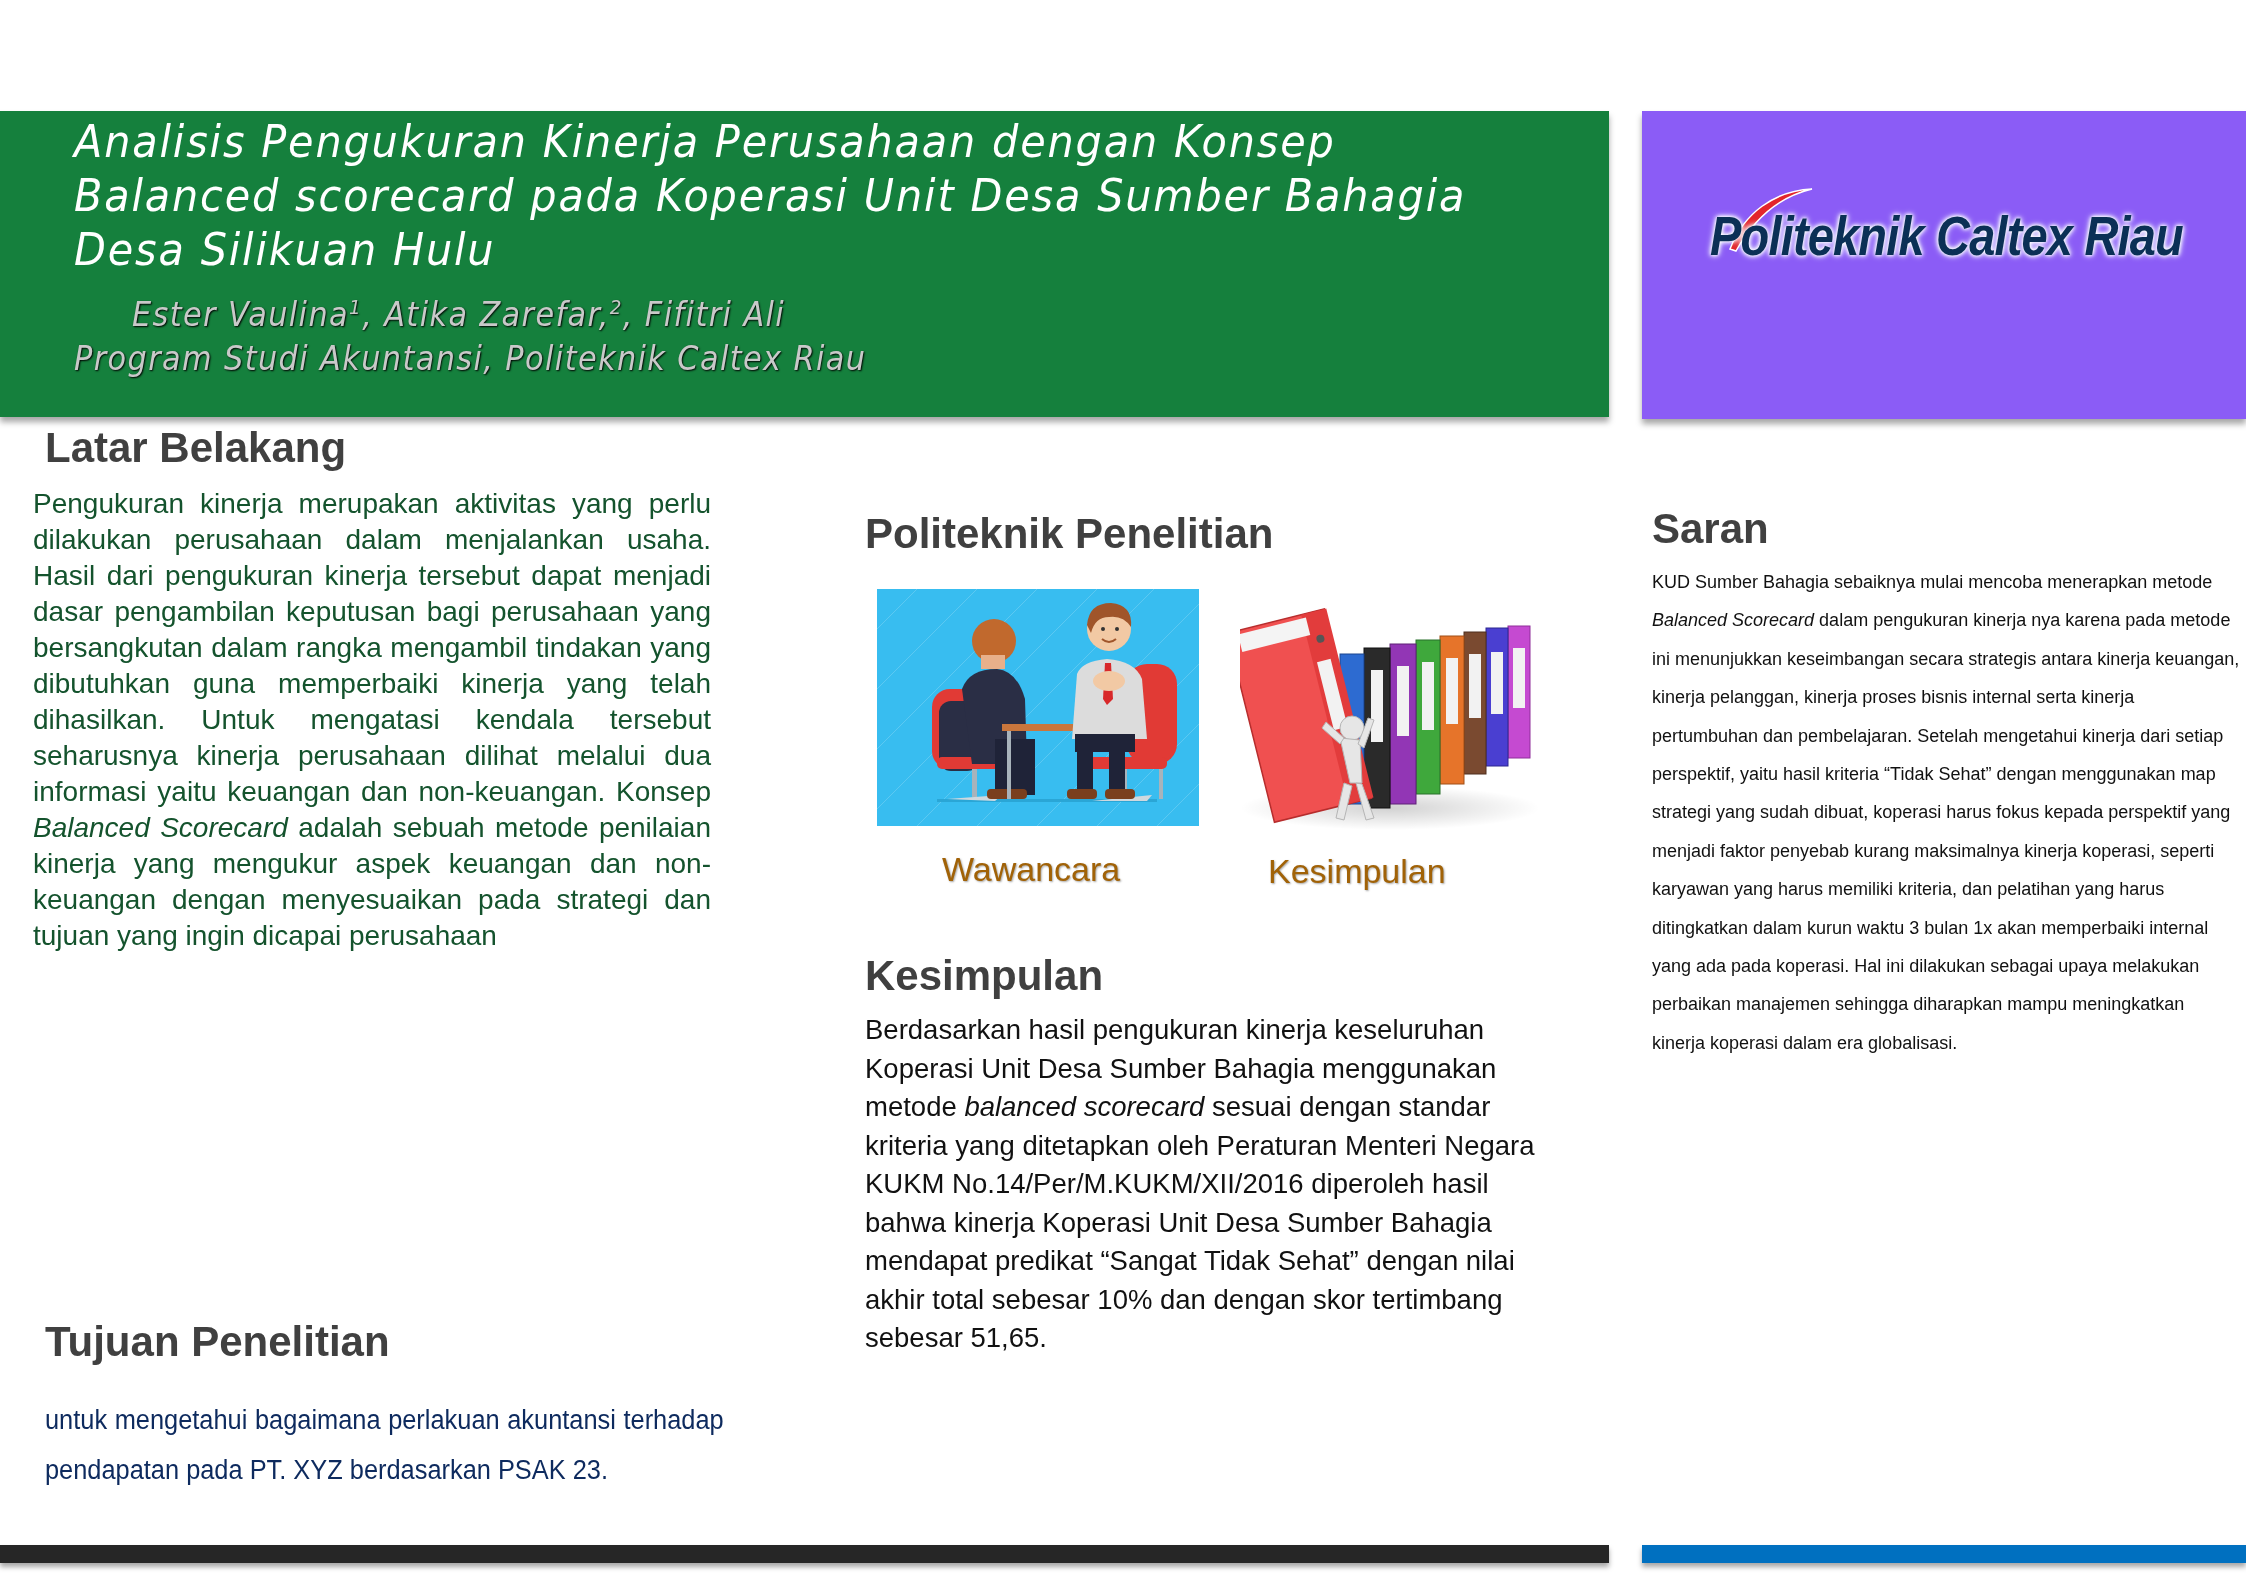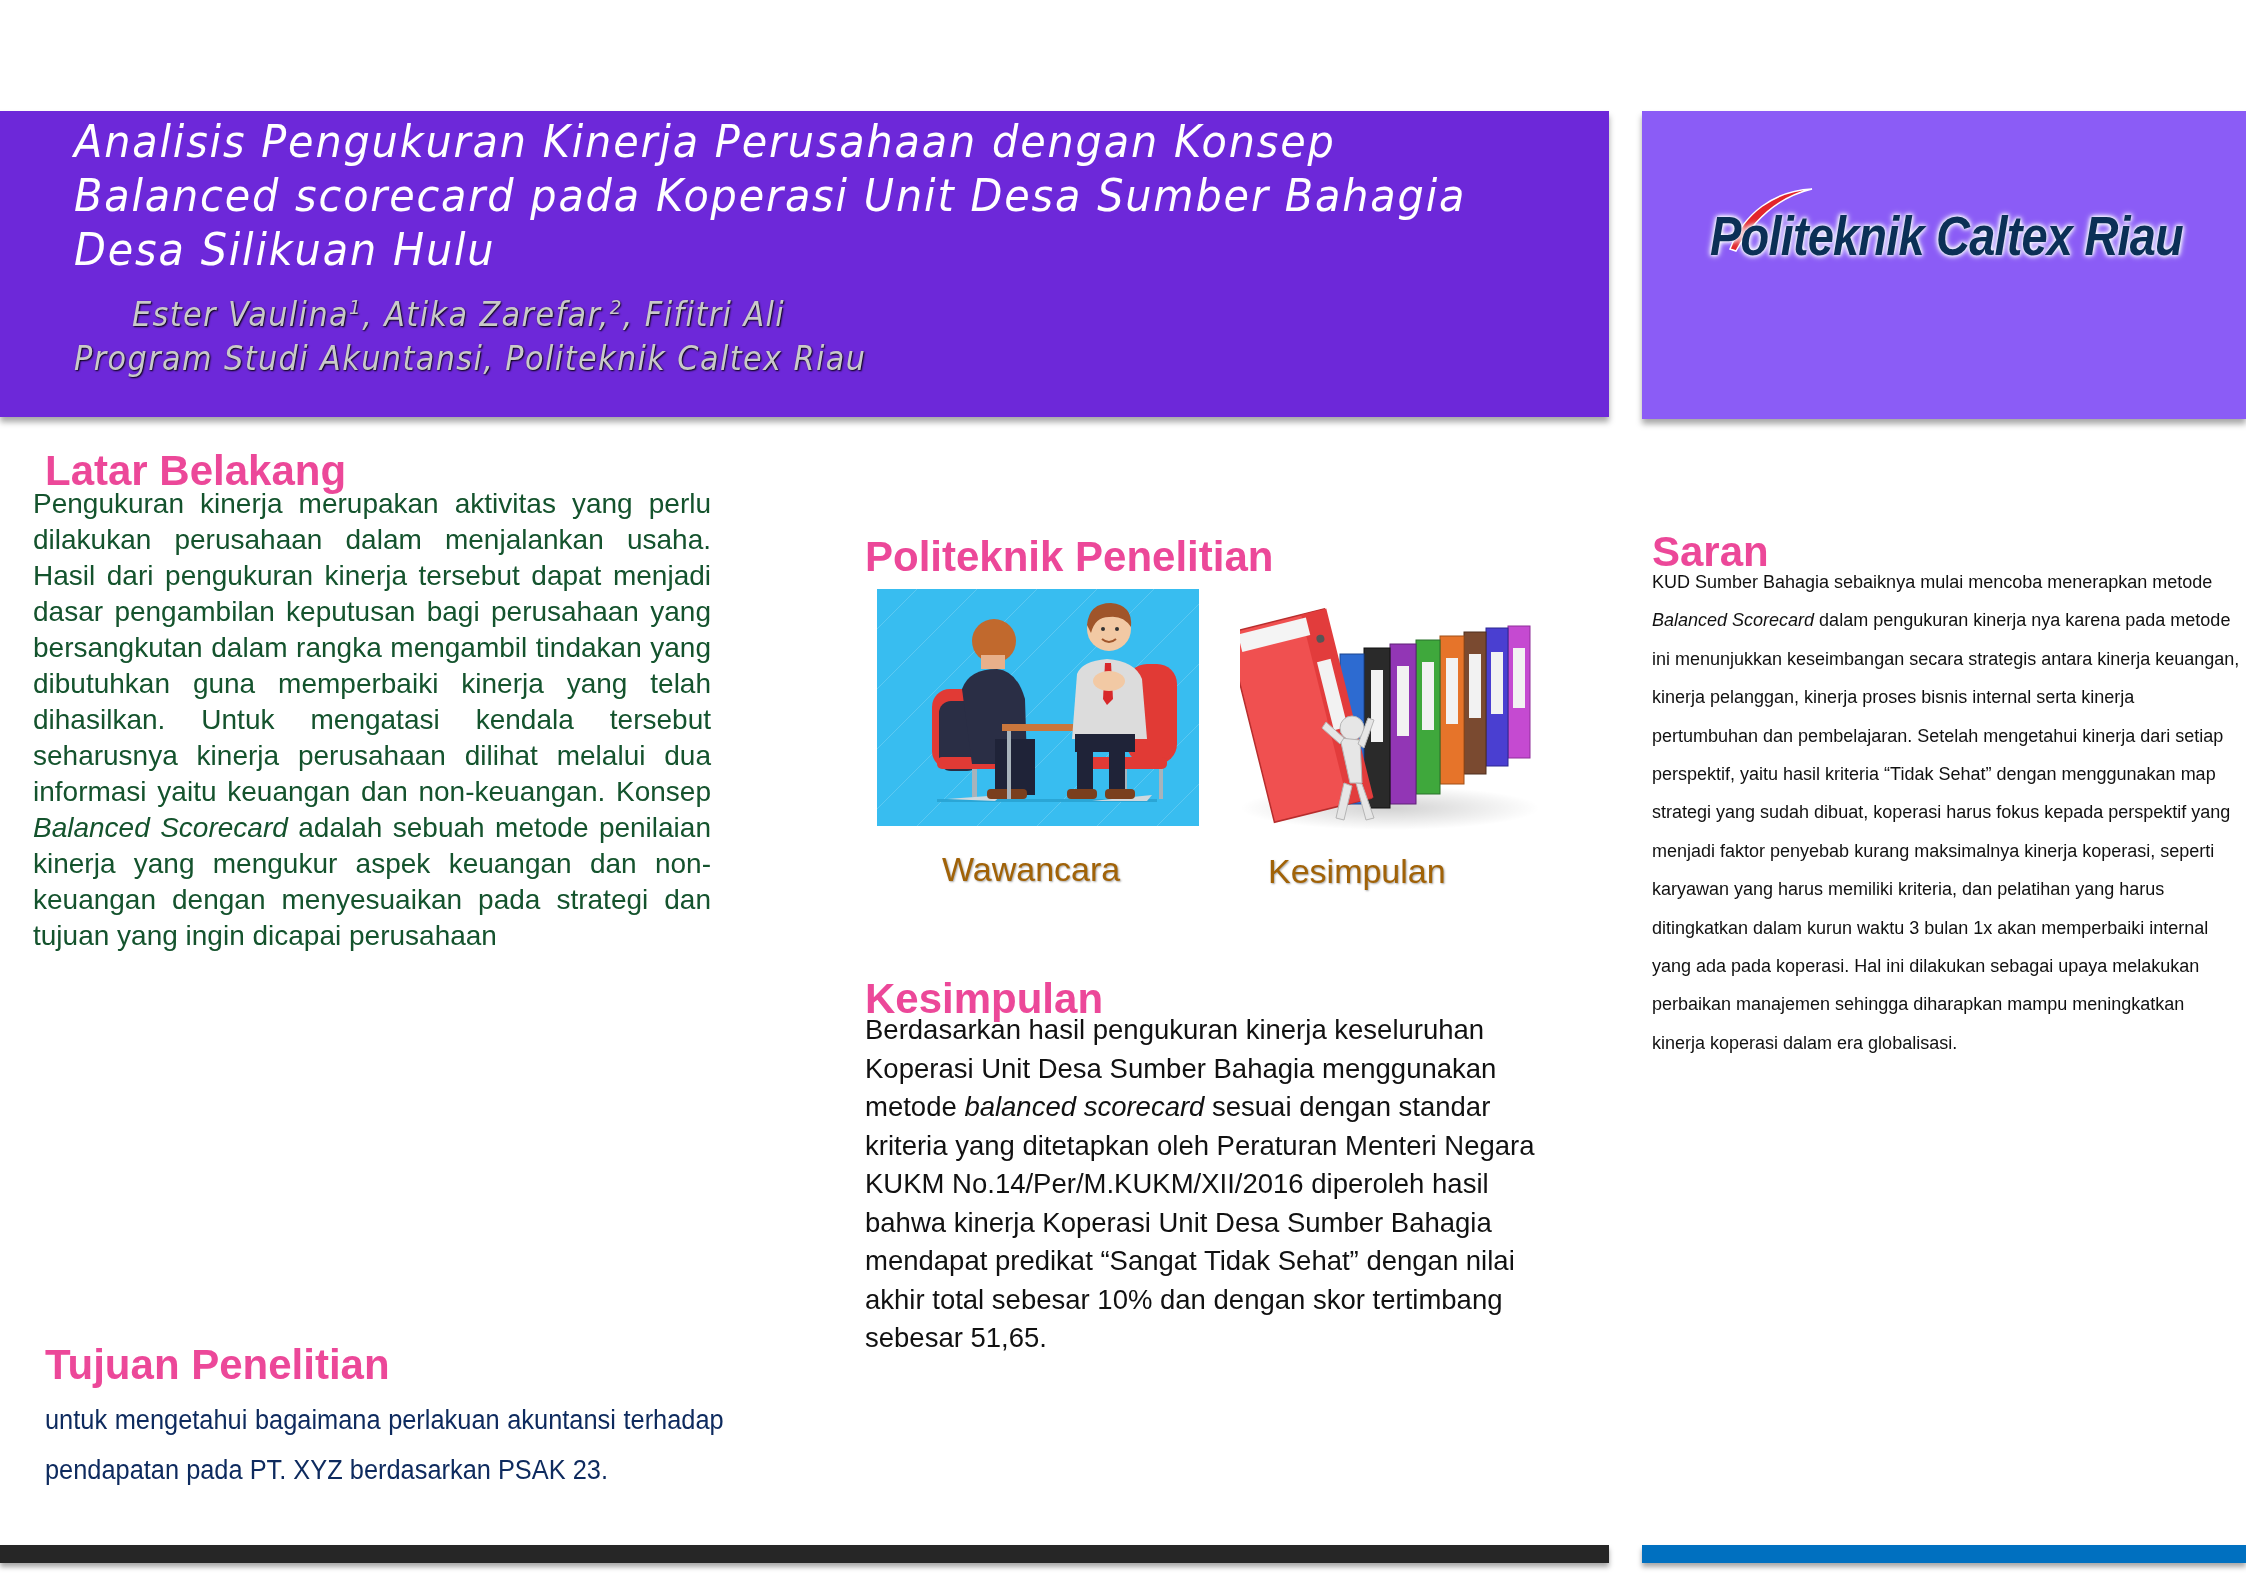--- a/index.html
+++ b/index.html
@@ -1,31 +1,31 @@
 <!DOCTYPE html>
 <html><head>
 <meta charset="utf-8">
 <style>
   html, body { margin:0; padding:0; background:#ffffff; }
   body { width:2246px; height:1588px; position:relative; overflow:hidden; font-family:"Liberation Sans", sans-serif; }
 
-  .hdr-dark { position:absolute; left:0; top:111px; width:1609px; height:306px; background:#6d28d9; box-shadow:0 5px 6px rgba(0,0,0,0.35); }
+  .hdr-dark { position:absolute; left:0; top:111px; width:1609px; height:306px; background:#15803d; box-shadow:0 5px 6px rgba(0,0,0,0.35); }
   .hdr-title { position:absolute; left:74px; top:4px; width:1520px; color:#ffffff; font-family:"DejaVu Sans", sans-serif; font-style:italic; font-size:45px; line-height:54px; letter-spacing:2px; transform:scaleX(0.92); transform-origin:left top; }
   .hdr-authors { position:absolute; left:132px; top:184px; color:#c9c9c9; font-family:"DejaVu Sans", sans-serif; font-style:italic; font-size:33px; letter-spacing:1.5px; transform:scaleX(0.92); transform-origin:left top; text-shadow:1px 1px 2px #000; }
   .hdr-authors sup { font-size:20px; }
   .hdr-affil { position:absolute; left:74px; top:228px; color:#c9c9c9; font-family:"DejaVu Sans", sans-serif; font-style:italic; font-size:33px; letter-spacing:1.5px; transform:scaleX(0.92); transform-origin:left top; text-shadow:1px 1px 2px #000; }
 
   .hdr-blue { position:absolute; left:1642px; top:111px; width:604px; height:308px; background:#8b5cf6; box-shadow:0 5px 6px rgba(0,0,0,0.35); }
   .logo { position:absolute; left:68px; top:92px; }
   .logo-text { font-family:"Liberation Sans", sans-serif; font-weight:bold; font-style:italic; font-size:56px; color:#0b3056; letter-spacing:-1px; transform:scaleX(0.84); transform-origin:left top; white-space:nowrap;
     text-shadow:0 0 4px #fff, 0 0 6px #fff, 0 0 8px #e8f2ff; }
   .logo-swoosh { position:absolute; left:14px; top:-20px; width:90px; height:70px; }
   .logo-sub { position:absolute; left:128px; top:170px; color:#ffffff; font-family:"DejaVu Serif", serif; font-style:italic; font-size:38px; letter-spacing:2px; white-space:nowrap; }
 
-  .sec-h { position:absolute; color:#ec4899; font-family:"Liberation Sans", sans-serif; font-weight:bold; font-size:42px;margin-top:23px; }
+  .sec-h { position:absolute; color:#404040; font-family:"Liberation Sans", sans-serif; font-weight:bold; font-size:42px; }
 
   .latar-body { position:absolute; left:33px; top:486px; width:678px; font-family:"Liberation Sans", sans-serif; font-size:28px; line-height:36px; color:#14532d; text-align:justify; text-align-last:left; }
   .tujuan-body { position:absolute; left:45px; top:1395px; width:678px; font-family:"Liberation Sans", sans-serif; font-size:27px; line-height:50px; color:#0d2a5e; text-align:justify; transform:scaleX(0.94); transform-origin:left top; width:722px; }
 
   .mid-img { position:absolute; }
   .cap { position:absolute; color:#a16207; font-family:"Liberation Sans", sans-serif; font-size:34px; text-shadow:1px 1px 2px rgba(0,0,0,0.35); }
 
   .kes-body { position:absolute; left:865px; top:1011px; width:700px; font-family:"Liberation Sans", sans-serif; font-size:27.5px; line-height:38.5px; color:#111; }
   .saran-body { position:absolute; left:1652px; top:563px; width:590px; font-family:"Liberation Sans", sans-serif; font-size:18px; line-height:38.4px; color:#111; }
 

